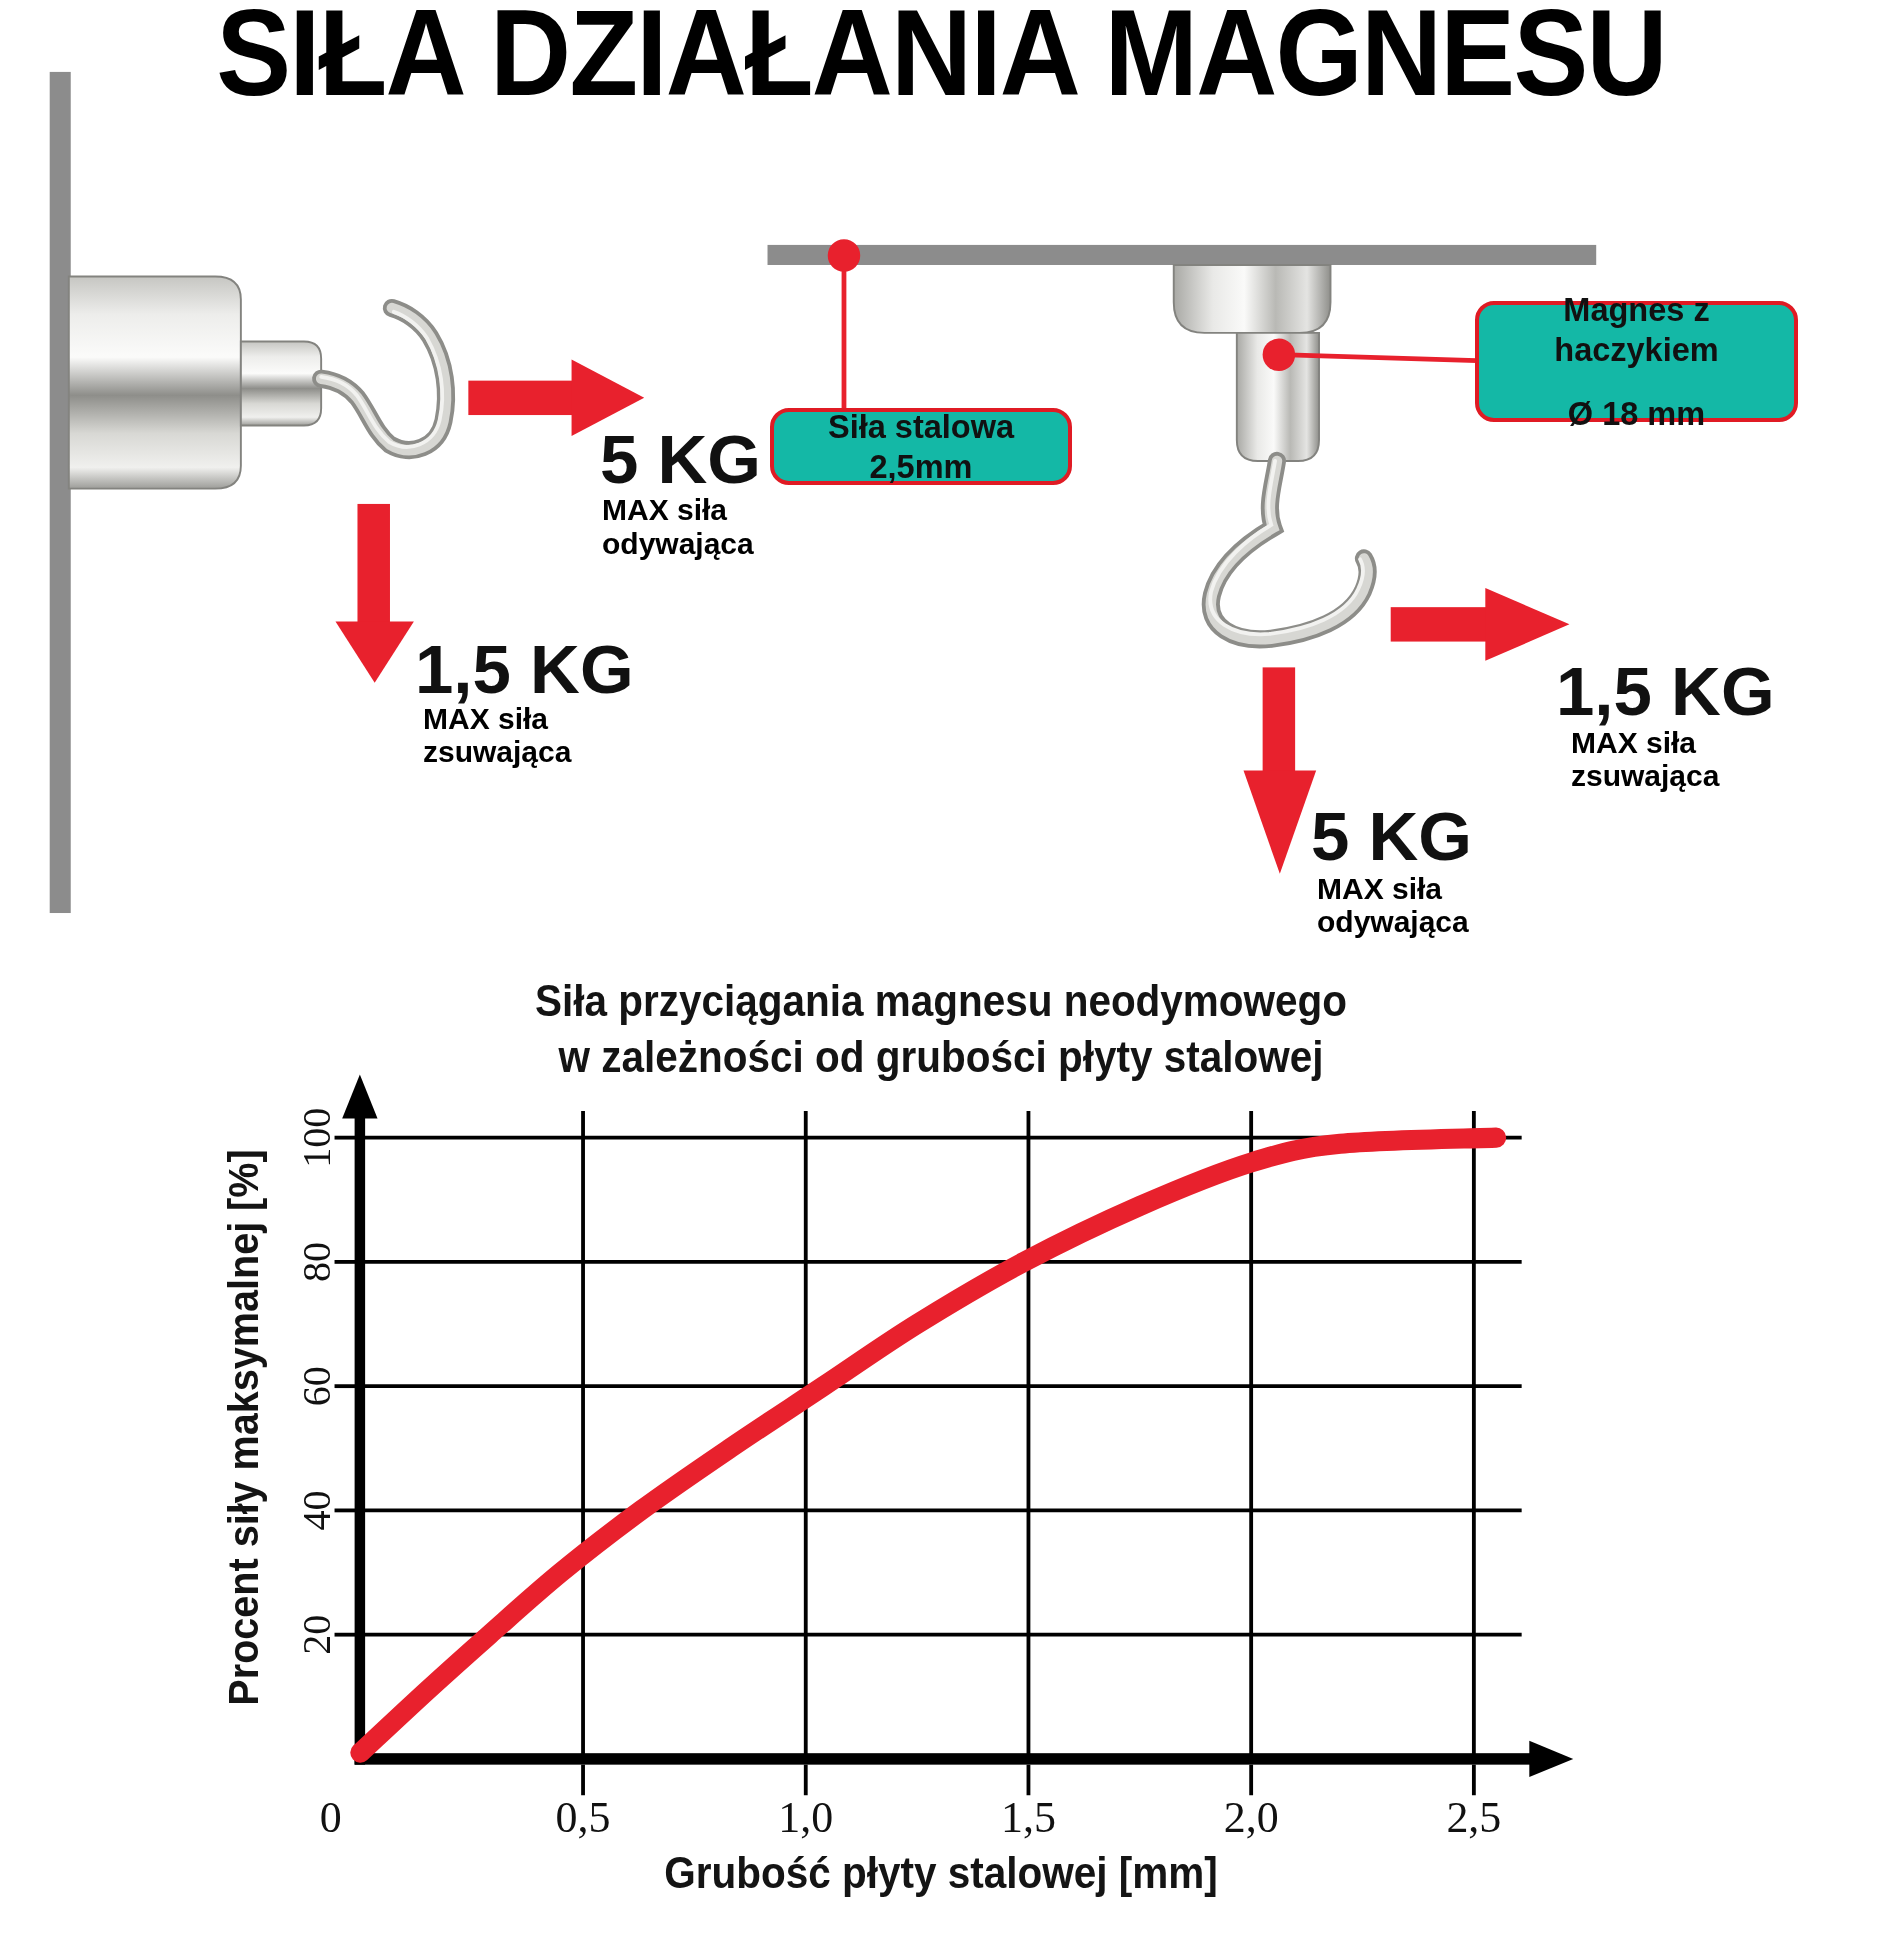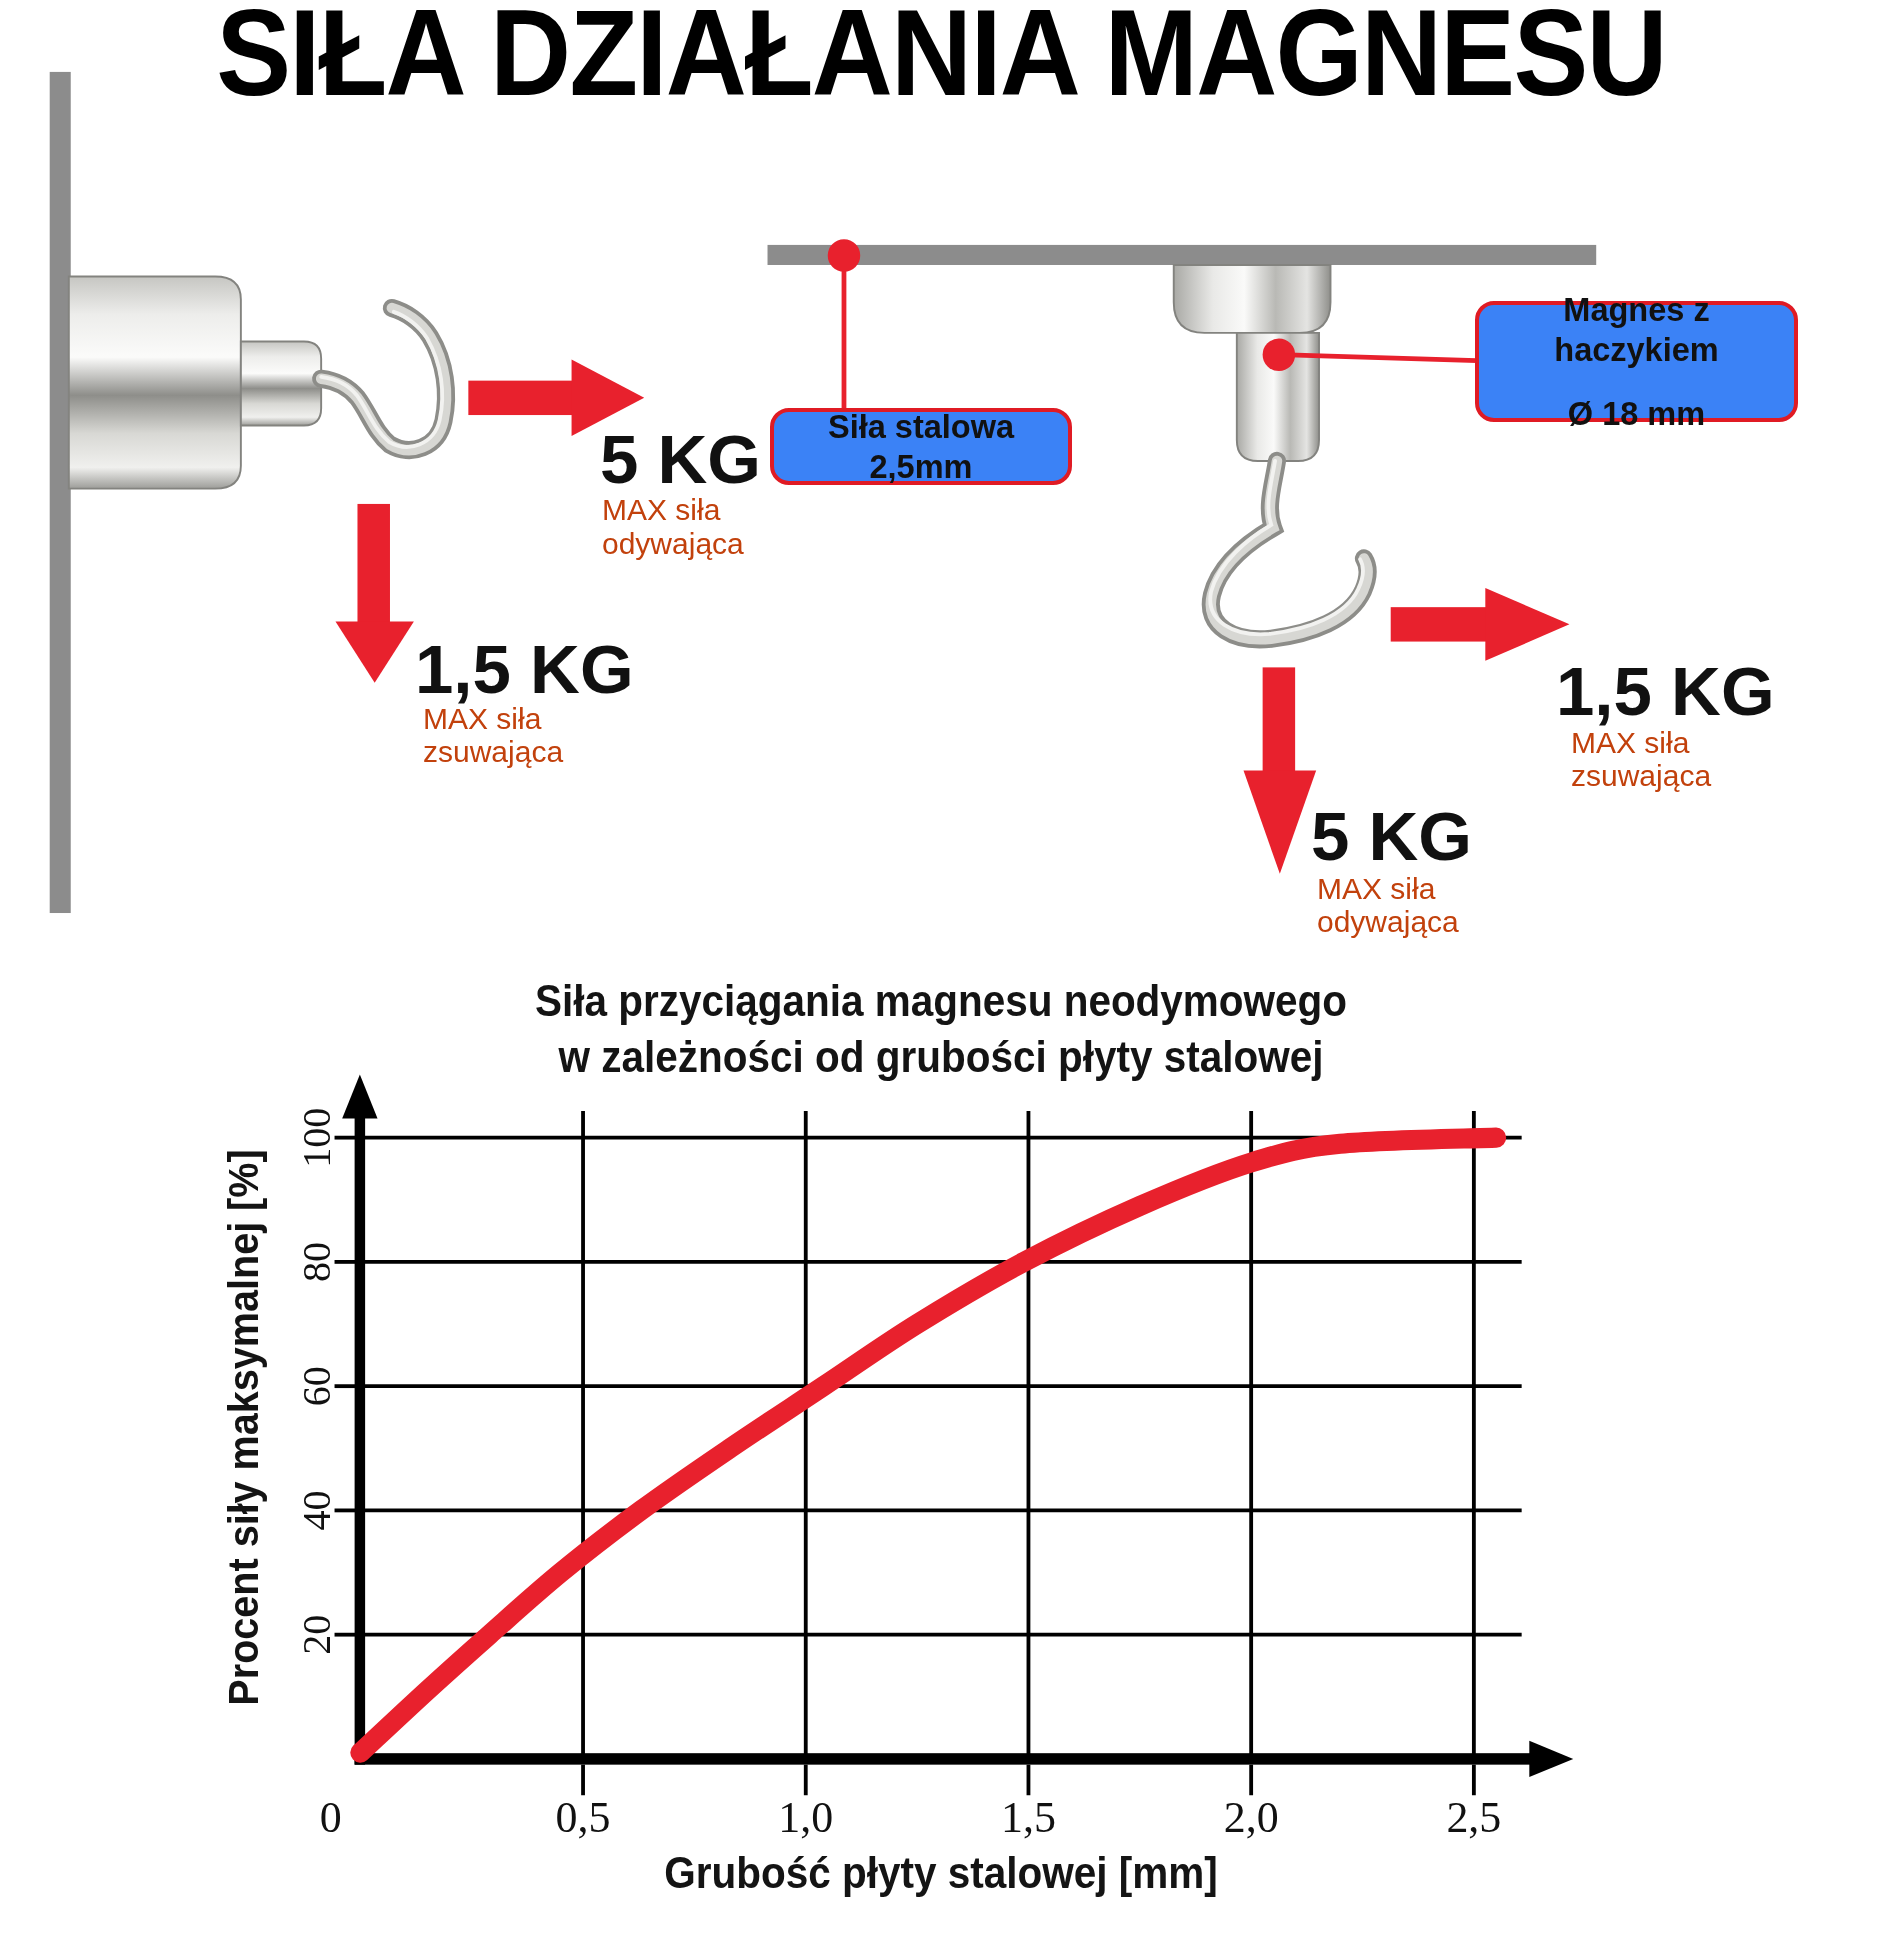--- a/index.html
+++ b/index.html
@@ -2,23 +2,23 @@
 <html><head>
 <meta charset="utf-8">
 <style>
   html,body{margin:0;padding:0;background:#fff;}
   .stage{position:relative;width:1882px;height:1957px;background:#ffffff;overflow:hidden;
          font-family:"Liberation Sans",sans-serif;color:#0a0a0a;}
   .abs{position:absolute;white-space:nowrap;}
   .page-title{left:0;right:0;top:-9.6px;text-align:center;font-weight:bold;font-size:122px;
               line-height:126px;letter-spacing:-1.9px;transform:scaleX(.92);transform-origin:50% 0;color:#000;}
   .force-value{font-weight:bold;font-size:69px;line-height:55px;color:#111;}
-  .force-caption{font-weight:normal;font-size:30px;line-height:33px;color:#c2410c;}
+  .force-caption{font-weight:bold;font-size:30px;line-height:33px;color:#000000;}
   .callout{position:absolute;display:flex;flex-direction:column;align-items:center;justify-content:center;
-           background:#3b82f6;border:4.8px solid #e01b24;border-radius:19px;
+           background:#14b8a6;border:4.8px solid #e01b24;border-radius:19px;
            font-weight:bold;font-size:32.5px;line-height:40px;color:#111;text-align:center;gap:24px;}
   .chart-title{left:0;right:0;text-align:center;font-weight:bold;font-size:44px;line-height:55px;
                transform:scaleX(.92);transform-origin:50% 0;color:#141414;}
   .axis-label-x{left:0;right:0;top:1847px;text-align:center;font-weight:bold;font-size:45px;
                 transform:scaleX(.90);transform-origin:50% 0;color:#141414;}
   .axis-label-y{left:-96px;top:1403px;width:679px;text-align:center;font-weight:bold;font-size:43px;
                 transform:rotate(-90deg) scaleX(.92);transform-origin:50% 50%;color:#141414;}
   svg.gfx{position:absolute;left:0;top:0;}
 </style>
 </head>

